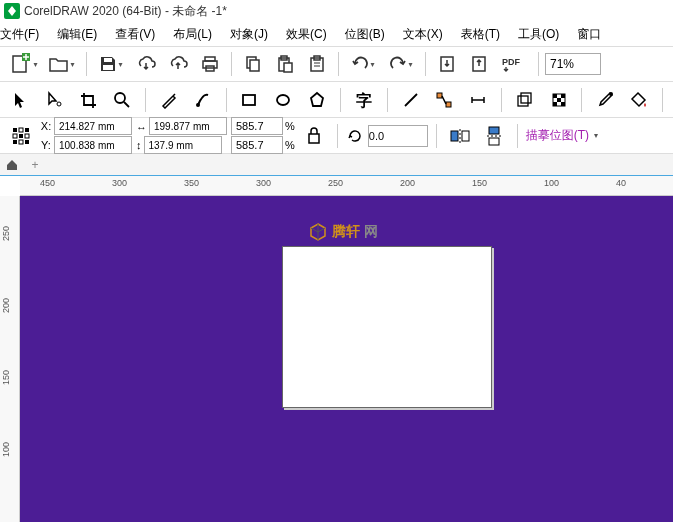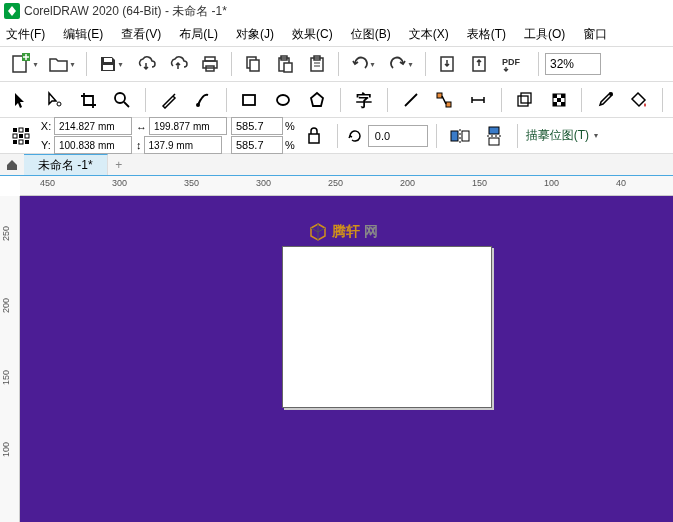--- a/index.html
+++ b/index.html
@@ -2,42 +2,42 @@
 <html><head>
 <meta charset="utf-8">
 <style>
 * { box-sizing: border-box; margin: 0; padding: 0; font-family: "Microsoft YaHei", sans-serif; }
 body { background: #fff; width: 673px; height: 522px; overflow: hidden; font-size: 12px; }
 
 .titlebar { height: 22px; background: #fff; display: flex; align-items: center; padding: 0 4px; gap: 4px; }
 .app-icon { width: 16px; height: 16px; background: #009e3d; border-radius: 2px; display: flex; align-items: center; justify-content: center; }
 .title-text { font-size: 12px; color: #333; }
 
-.menubar { height: 24px; display: flex; align-items: center; padding: 0 6px; gap: 18px; }
+.menubar { height: 24px; display: flex; align-items: center; padding: 0 0; gap: 18px; }
 .menu-item { font-size: 12px; color: #000; cursor: default; white-space: nowrap; }
 
 .toolbar { height: 36px; border-top: 1px solid #ddd; border-bottom: 1px solid #ddd; display: flex; align-items: center; padding: 0 6px; gap: 2px; }
 .tool-btn { width: 30px; height: 30px; display: flex; align-items: center; justify-content: center; color: #333; }
 .tool-btn.wide { width: 36px; }
 .sep { width: 1px; height: 24px; background: #ccc; margin: 0 4px; }
 .dd { font-size: 8px; color: #555; margin-left: 1px; }
 .zoom-box { border: 1px solid #aaa; height: 22px; width: 56px; padding: 0 4px; display: flex; align-items: center; font-size: 12px; }
 
 .tool-row2 { height: 36px; border-bottom: 1px solid #ddd; display: flex; align-items: center; padding: 0 6px; gap: 4px; }
 .icon-btn { width: 30px; height: 30px; display: flex; align-items: center; justify-content: center; }
 
 .prop-bar { height: 36px; border-bottom: 1px solid #ddd; display: flex; align-items: center; padding: 0 6px; gap: 4px; font-size: 11px; }
 .coord-grid { display: flex; align-items: center; gap: 4px; }
 .coord-label { width: 12px; text-align: center; }
 .coord-input { border: 1px solid #aaa; height: 18px; width: 78px; padding: 0 4px; font-size: 10px; }
 .pct-input { border: 1px solid #aaa; height: 18px; width: 52px; padding: 0 4px; font-size: 11px; }
-.rot-input { border: 1px solid #aaa; height: 22px; width: 60px; padding: 0 6px; font-size: 11px; display: flex; align-items: center; }
+.rot-input { border: 1px solid #aaa; height: 22px; width: 60px; padding: 0 0; font-size: 11px; display: flex; align-items: center; }
 .stack { display: flex; flex-direction: column; gap: 1px; }
 .stack-row { display: flex; align-items: center; gap: 2px; }
-.label-link { color: #14532d; font-size: 12px; }
+.label-link { color: #a21caf; font-size: 12px; }
 
 .tabs { height: 22px; background: #f4f4f4; border-bottom: 1px solid #4aa8e0; display: flex; align-items: stretch; }
 .home-tab { width: 24px; display: flex; align-items: center; justify-content: center; }
 .doc-tab { padding: 0 14px; display: flex; align-items: center; font-size: 12px; border-right: 1px solid #ddd; }
 .doc-tab.active { background: #d9edf7; border-top: 1px solid #4aa8e0; }
 .add-tab { width: 22px; display: flex; align-items: center; justify-content: center; color: #888; }
 
 .canvas-area { position: relative; height: 346px; display: flex; align-items: center; }
 .ruler-corner { width: 20px; height: 20px; border-right: 1px solid #ccc; border-bottom: 1px solid #ccc; background: #f8f8f8; }
 .ruler-h { position: absolute; left: 20px; top: 0; right: 0; height: 20px; border-bottom: 1px solid #ccc; background: #f8f8f8; }
@@ -172,21 +172,21 @@
       </svg>
   </div>
   <div class="tool-btn wide">
     <svg width="24" height="18" viewBox="0 0 24 18">
         <text x="0" y="10" font-size="9" font-weight="bold" fill="#333">PDF</text>
         <path d="M4 12 v4 m-2-2 l2 2 l2-2" fill="none" stroke="#333" stroke-width="1.3"></path>
       </svg>
   </div>
   <div class="sep"></div>
   <div class="zoom-box">
-      <span>32%</span>
+      <span>71%</span>
     </div>
 </div>
 
 <div class="tool-row2">
   <div class="icon-btn">
       <svg width="18" height="18" viewBox="0 0 18 18">
         <path d="M3 2 l0 13 l3-3 l2 5 l2-1 l-2-5 l4 0 z" fill="#000"></path>
       </svg>
     </div>
   <div class="icon-btn">
@@ -375,23 +375,20 @@
   <div class="sep"></div>
   <span class="label-link">描摹位图(T)</span>
     <span class="dd">▾</span>
 </div>
 
 <div class="tabs">
   <div class="home-tab">
       <svg width="14" height="14" viewBox="0 0 14 14">
         <path d="M2 7 l5-5 l5 5 v5 h-10 z" fill="#555"></path>
       </svg>
-    </div>
-  <div class="doc-tab active">
-      <span>未命名 -1*</span>
     </div>
   <div class="add-tab">+</div>
 </div>
 
 <div class="canvas-area">
   <div class="ruler-corner"></div>
   <div class="ruler-h">
     <span class="tick-h" style="left:20px">450</span>
     <span class="tick-h" style="left:92px">300</span>
     <span class="tick-h" style="left:164px">350</span>

